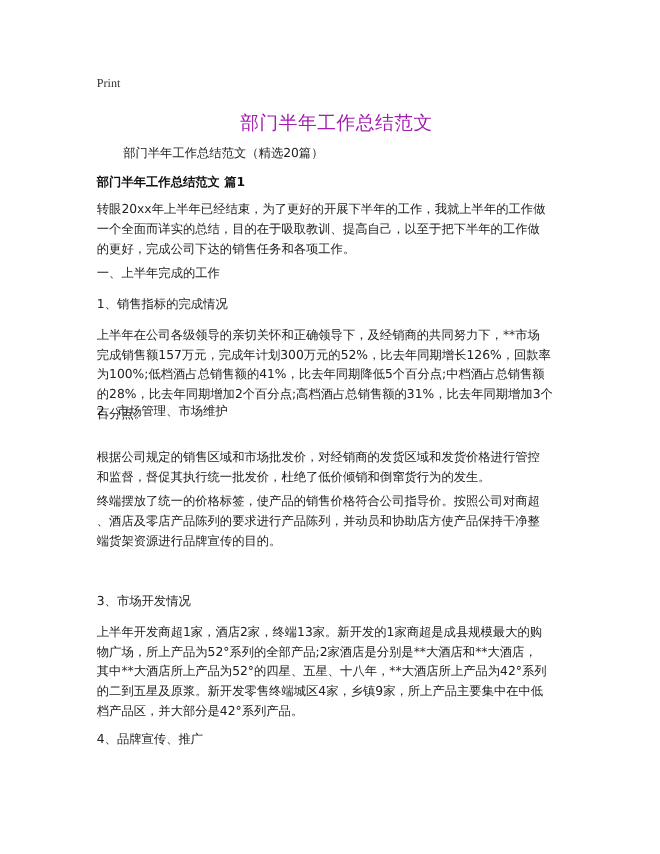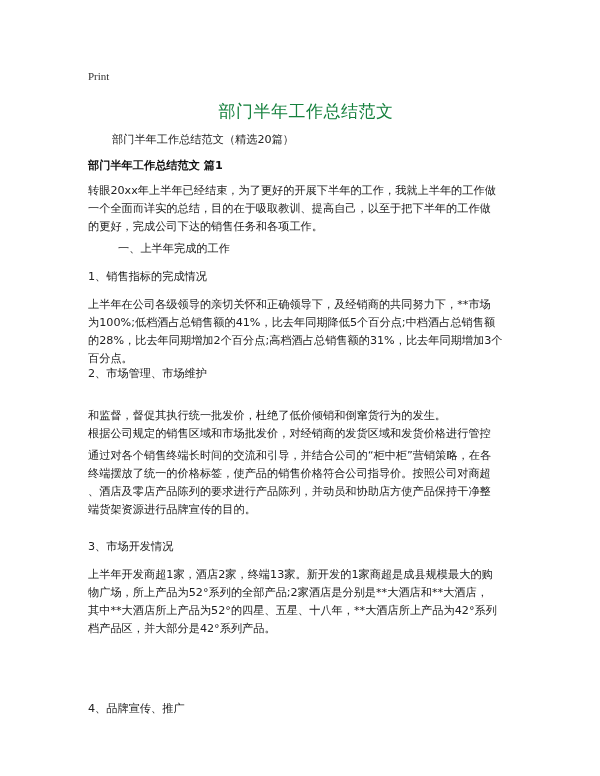--- a/index.html
+++ b/index.html
@@ -29,47 +29,47 @@
       font-size: 11px;
       color: #333;
     }
     .doc-title {
       position: absolute;
       top: 100px;
       left: 0;
       width: 436px;
       text-align: center;
       font-size: 17px;
-      color: #15803d;
+      color: #a21caf;
       letter-spacing: 0.5px;
     }
     .block {
       position: absolute;
       left: 0;
       width: 436px;
       font-size: 11.2px;
       line-height: 18px;
       color: #222;
     }
     .subtitle { top: 131px; margin-left: 24px; }
     .section-title {
       top: 157px;
       font-weight: bold;
       color: #111;
     }
     .p1 { top: 182px; }
-    .h-one { top: 240px; margin-left: 30px; }
+    .h-one { top: 240px; }
     .h-1 { top: 268px; }
     .p2 { top: 296px; }
     .h-2 { top: 365px; }
     .p3 { top: 407px; }
     .p4 { top: 447px; }
     .h-3 { top: 538px; }
     .p5 { top: 566px; }
-    .h-4 { top: 700px; }
+    .h-4 { top: 663px; }
     .para-line {
       display: block;
       white-space: nowrap;
     }
   </style>
 </head>
 <body>
 
 <div class="page">
 
@@ -86,43 +86,44 @@
     <span class="para-line">一个全面而详实的总结，目的在于吸取教训、提高自己，以至于把下半年的工作做</span>
     <span class="para-line">的更好，完成公司下达的销售任务和各项工作。</span>
   </div>
 
   <div class="block h-one">一、上半年完成的工作</div>
 
   <div class="block h-1">1、销售指标的完成情况</div>
 
   <div class="block p2">
     <span class="para-line">上半年在公司各级领导的亲切关怀和正确领导下，及经销商的共同努力下，**市场</span>
+    <span class="para-line">完成销售额157万元，完成年计划300万元的52%，比去年同期增长126%，回款率</span>
     <span class="para-line">为100%;低档酒占总销售额的41%，比去年同期降低5个百分点;中档酒占总销售额</span>
     <span class="para-line">的28%，比去年同期增加2个百分点;高档酒占总销售额的31%，比去年同期增加3个</span>
     <span class="para-line">百分点。</span>
   </div>
 
   <div class="block h-2">2、市场管理、市场维护</div>
 
   <div class="block p3">
+    <span class="para-line">根据公司规定的销售区域和市场批发价，对经销商的发货区域和发货价格进行管控</span>
     <span class="para-line">和监督，督促其执行统一批发价，杜绝了低价倾销和倒窜货行为的发生。</span>
-    <span class="para-line">根据公司规定的销售区域和市场批发价，对经销商的发货区域和发货价格进行管控</span>
   </div>
 
   <div class="block p4">
-    <span class="para-line">通过对各个销售终端长时间的交流和引导，并结合公司的“柜中柜”营销策略，在各</span>
     <span class="para-line">终端摆放了统一的价格标签，使产品的销售价格符合公司指导价。按照公司对商超</span>
     <span class="para-line">、酒店及零店产品陈列的要求进行产品陈列，并动员和协助店方使产品保持干净整</span>
     <span class="para-line">端货架资源进行品牌宣传的目的。</span>
   </div>
 
   <div class="block h-3">3、市场开发情况</div>
 
   <div class="block p5">
     <span class="para-line">上半年开发商超1家，酒店2家，终端13家。新开发的1家商超是成县规模最大的购</span>
     <span class="para-line">物广场，所上产品为52°系列的全部产品;2家酒店是分别是**大酒店和**大酒店，</span>
     <span class="para-line">其中**大酒店所上产品为52°的四星、五星、十八年，**大酒店所上产品为42°系列</span>
+    <span class="para-line">的二到五星及原浆。新开发零售终端城区4家，乡镇9家，所上产品主要集中在中低</span>
     <span class="para-line">档产品区，并大部分是42°系列产品。</span>
   </div>
 
   <div class="block h-4">4、品牌宣传、推广</div>
 
 </div>
 
 </body></html>

